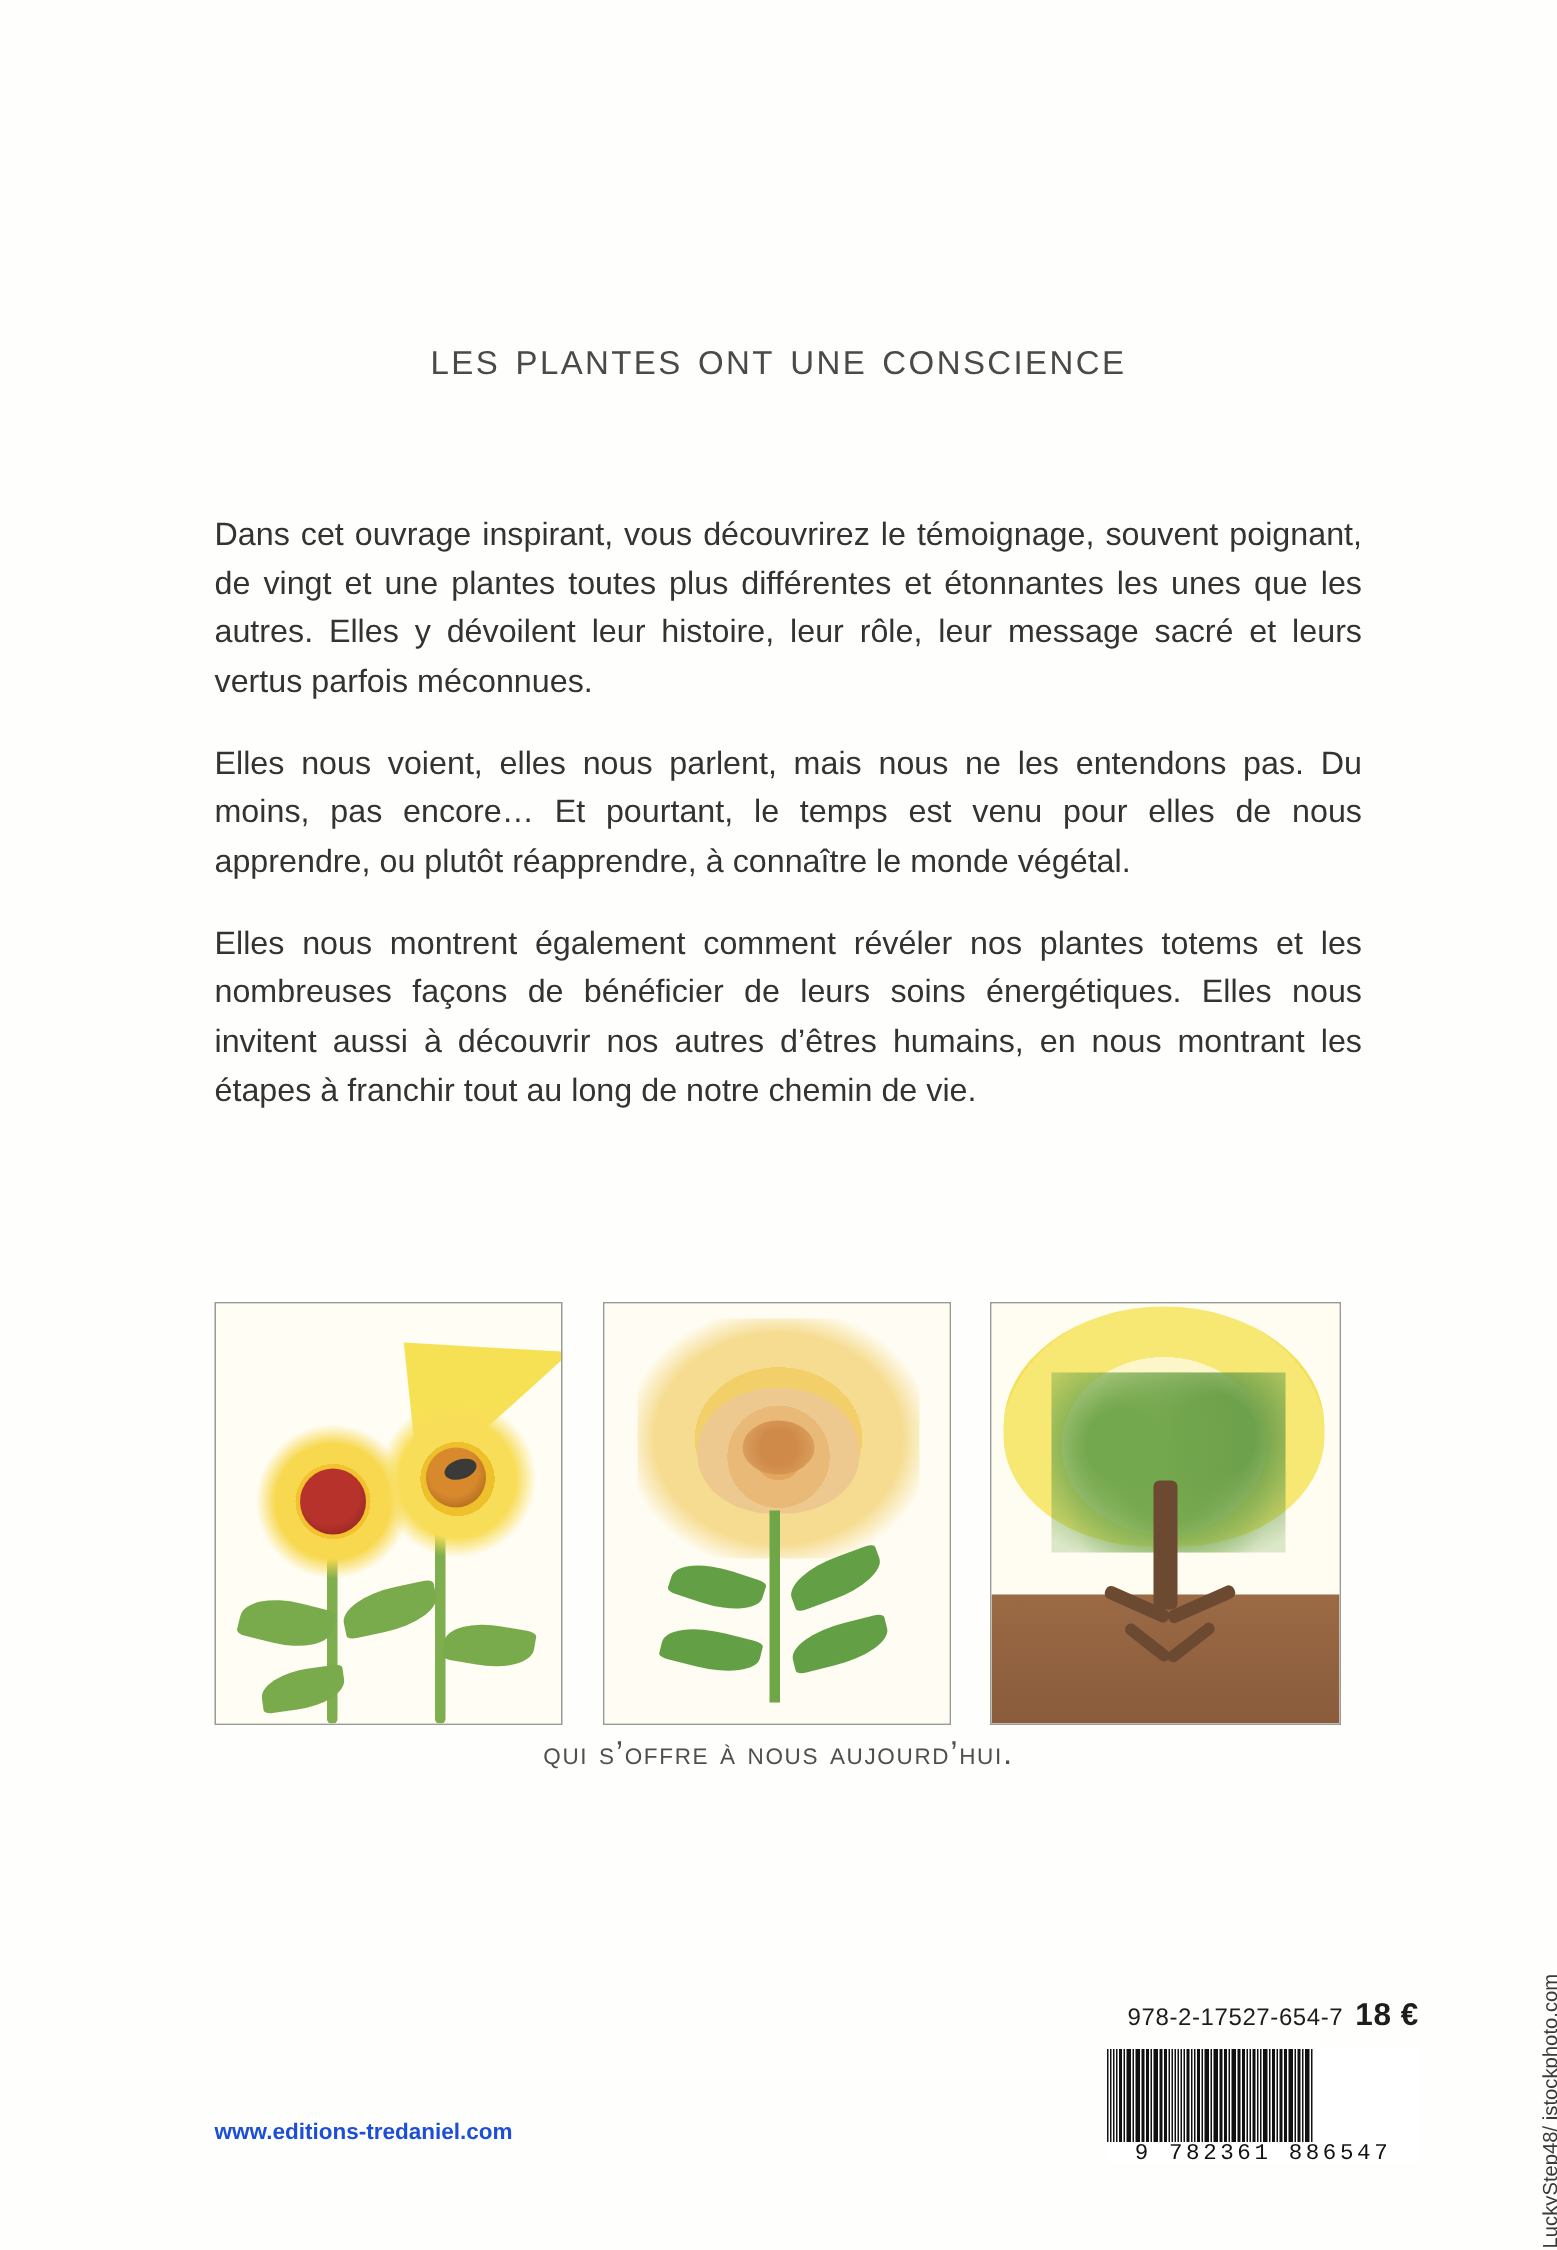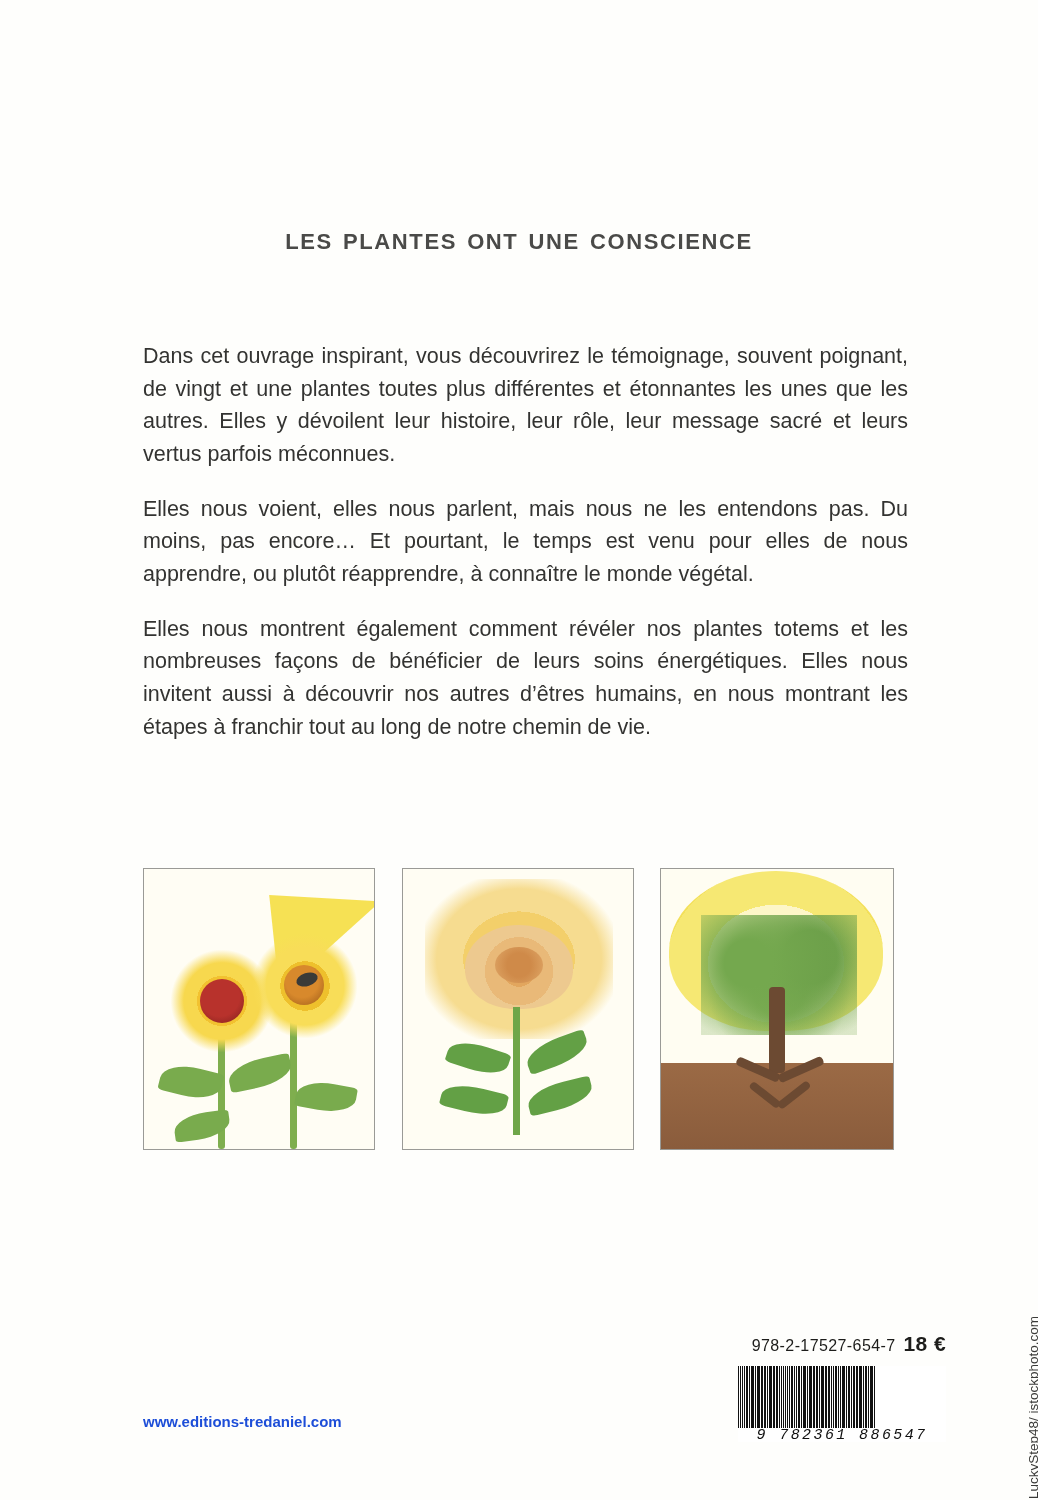--- a/index.html
+++ b/index.html
@@ -30,21 +30,21 @@
     width: 752px;
     text-align: center;
     font-size: 31px;
     line-height: 1.42;
     letter-spacing: 1.6px;
     color: #4a4a48;
     font-variant: small-caps;
     text-transform: lowercase;
     font-weight: 400;
   }
-  .headline .l1 { display: block; font-weight: bold; }
+  .headline .l1 { display: block; }
   .headline .l2 { display: block; }
 
   
   .body-copy {
     position: absolute;
     left: 143px;
     top: 340px;
     width: 765px;
     font-size: 21.5px;
     line-height: 1.52;
@@ -293,21 +293,20 @@
   }
   .barcode-digits {
     position: absolute;
     left: 0; bottom: -2px;
     width: 208px;
     font-family: "Liberation Mono", monospace;
     font-size: 15px;
     letter-spacing: 2.4px;
     color: #111;
     text-align: center;
-    font-style: italic;
   }
 </style>
 </head>
 <body>
 
 <div class="page">
 
   <h1 class="headline">
     <span class="l1">Les plantes ont une conscience</span>
   </h1>
@@ -356,20 +355,21 @@
       <div class="tr-trunk"></div>
       <div class="tr-root r1"></div>
       <div class="tr-root r2"></div>
       <div class="tr-root r3"></div>
       <div class="tr-root r4"></div>
     </div>
 
   </div>
 
   <div class="tagline">
+    <span>qui s’offre à nous aujourd’hui.</span>
   </div>
 
   <div class="side-credit">© Illustration de couverture : LuckyStep48/ istockphoto.com</div>
 
   <div class="website">www.editions-tredaniel.com</div>
 
   <div class="isbn-block">
     <div class="isbn-line">
       <span>978-2-17527-654-7</span><span class="price">18 €</span>
     </div>

